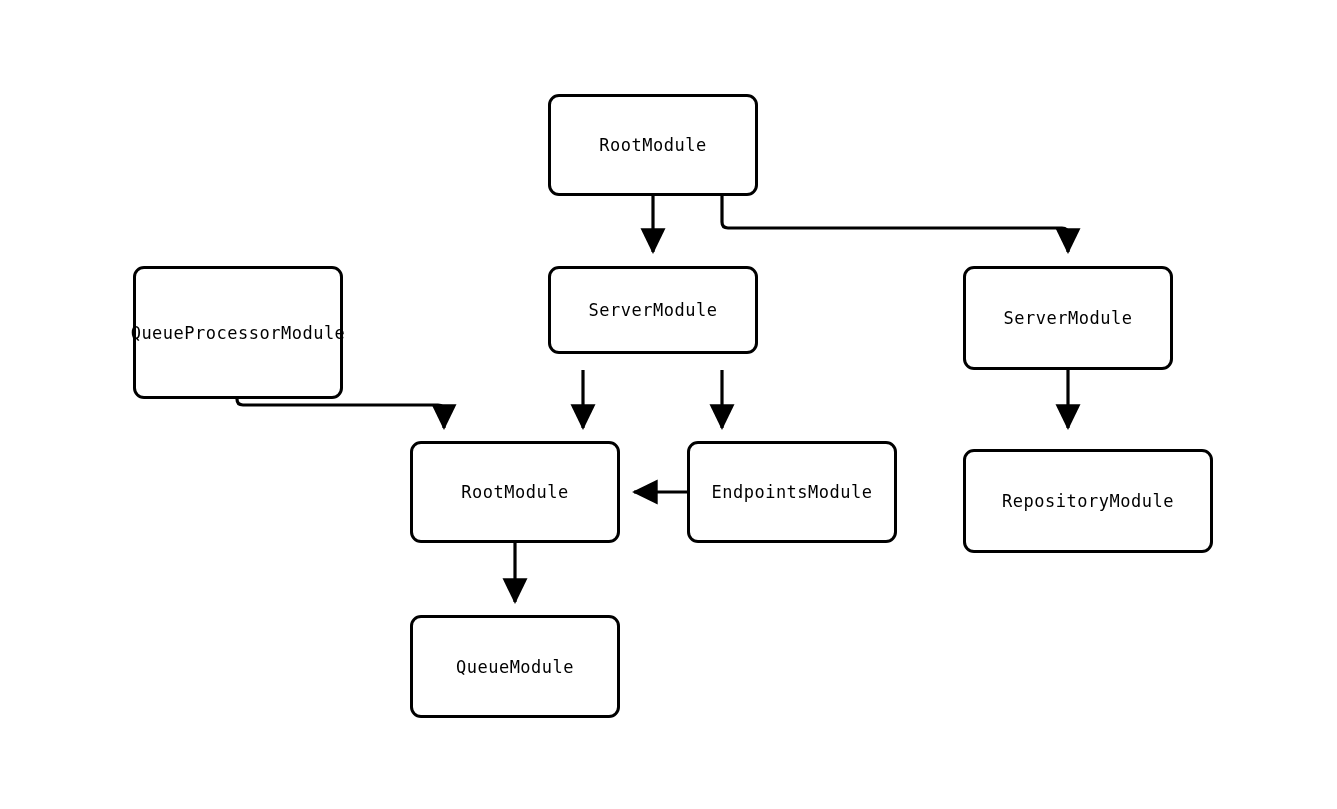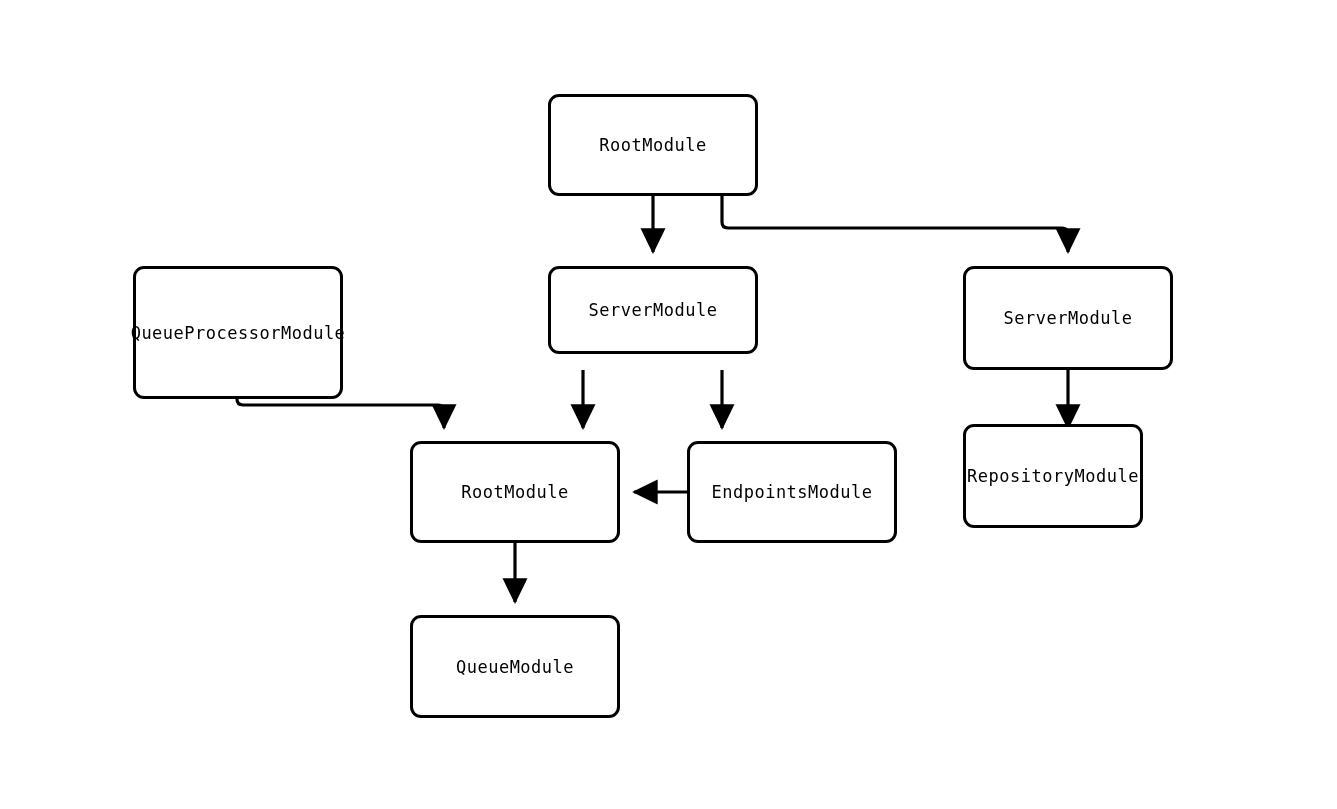--- a/index.html
+++ b/index.html
@@ -101,21 +101,21 @@
   <div class="node" style="left:410px; top:441px; width:210px; height:102px;">
     <span class="node-line">Root</span>
     <span class="node-line">Module</span>
   </div>
 
   <div class="node" style="left:687px; top:441px; width:210px; height:102px;">
     <span class="node-line">Endpoints</span>
     <span class="node-line">Module</span>
   </div>
 
-  <div class="node" style="left:963px; top:424px; width:180px; height:104px;">
+  <div class="node" style="left:963px; top:449px; width:250px; height:104px;">
     <span class="node-line">Repository</span>
     <span class="node-line">Module</span>
   </div>
 
   <div class="node" style="left:410px; top:615px; width:210px; height:103px;">
     <span class="node-line">Queue</span>
     <span class="node-line">Module</span>
   </div>
 
 </div>

